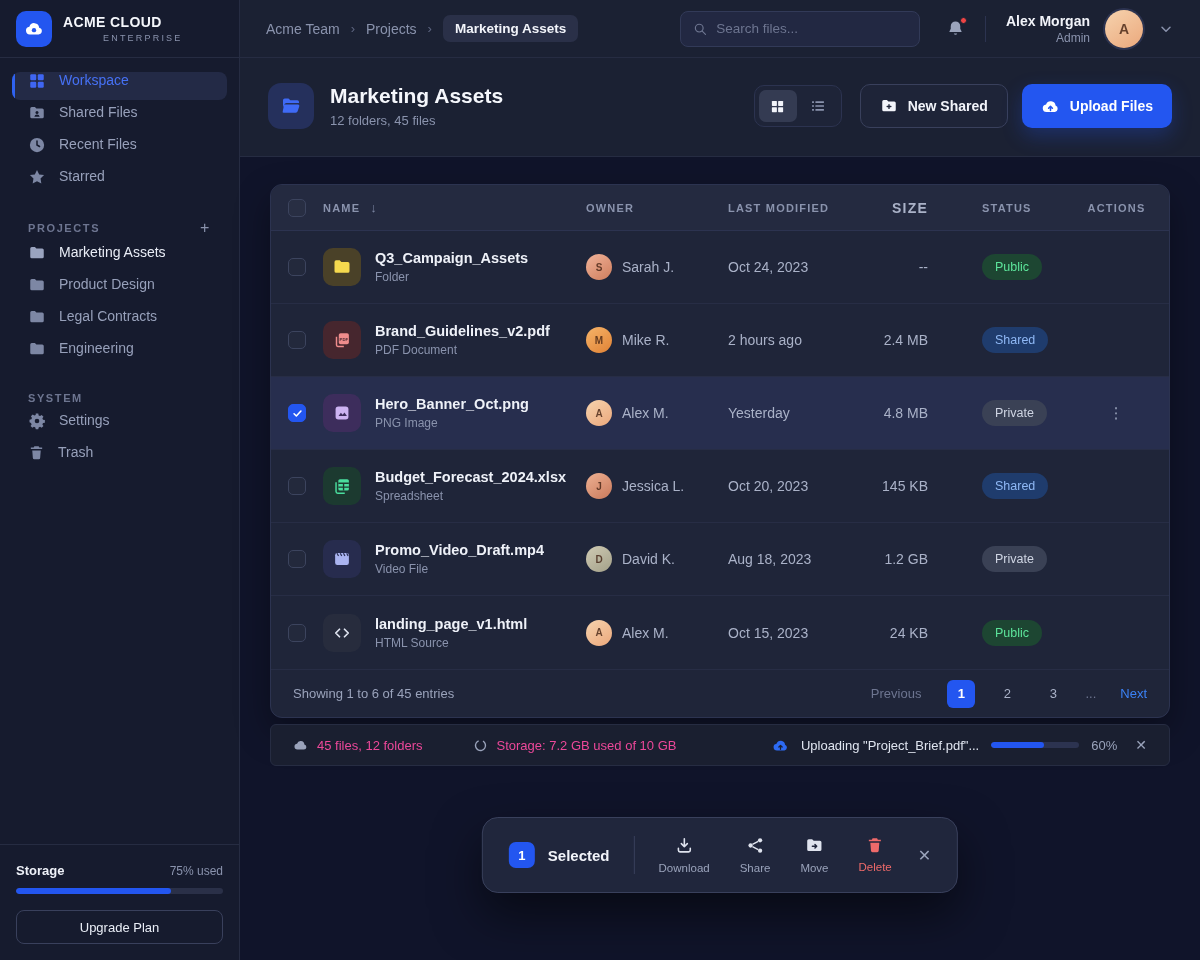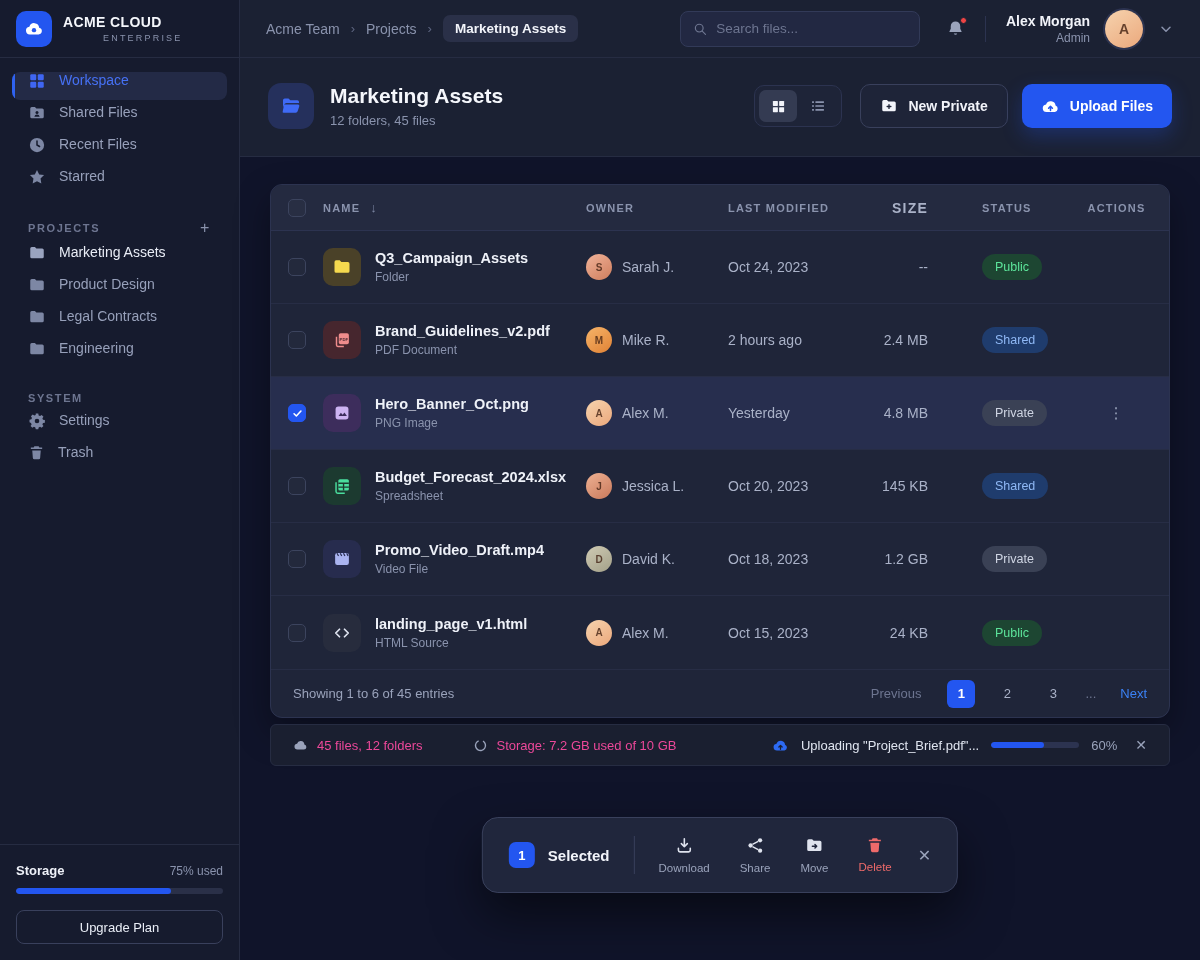--- a/index.html
+++ b/index.html
@@ -330,21 +330,21 @@
                   <rect x="8" y="16.6" width="13" height="2.4" rx=".6"></rect>
                 </g>
               </svg>
           </div>
         </div>
         <button class="btn btn-secondary">
           <svg class="ic" width="18" height="18" viewBox="0 0 24 24">
               <path fill="#f2f4fa" d="M3 6a2 2 0 0 1 2-2h4.2l2 2H19a2 2 0 0 1 2 2v9a2 2 0 0 1-2 2H5a2 2 0 0 1-2-2V6z"></path>
               <path d="M12 10.2v5M9.5 12.7h5" stroke="#1e2438" stroke-width="1.8" stroke-linecap="round"></path>
             </svg>
-          <span>New Private</span>
+          <span>New Shared</span>
         </button>
         <button class="btn btn-primary">
           <svg class="ic" width="19" height="19" viewBox="0 0 24 24">
               <path fill="#fff" d="M7 19a4.8 4.8 0 0 1-.6-9.56A6.2 6.2 0 0 1 18.4 10.8 4.3 4.3 0 0 1 17.6 19H7z"></path>
               <path d="M12 17.2v-5.4m0 0l-2.4 2.4m2.4-2.4l2.4 2.4" stroke="#2356f0" stroke-width="1.9" fill="none" stroke-linecap="round" stroke-linejoin="round"></path>
             </svg>
           <span>Upload Files</span>
         </button>
       </div>
     </div>
@@ -490,21 +490,21 @@
             </div>
             <div>
               <div class="f-name">Promo_Video_Draft.mp4</div>
               <div class="f-type">Video File</div>
             </div>
           </div>
           <div class="owner-cell">
             <div class="avatar avatar-sm" style="background:linear-gradient(145deg,#cfcbb4,#a3a089);">D</div>
             <span>David K.</span>
           </div>
-          <div class="col-mod">Oct 18, 2023</div>
+          <div class="col-mod">Aug 18, 2023</div>
           <div class="col-size">1.2 GB</div>
           <div class="col-status"><span class="badge badge-private">Private</span></div>
           <div class="col-actions"></div>
         </div>
 
         <div class="trow frow" style="border-bottom:none;">
           <div class="col-check">
               <div class="checkbox"></div>
             </div>
           <div class="name-cell">

